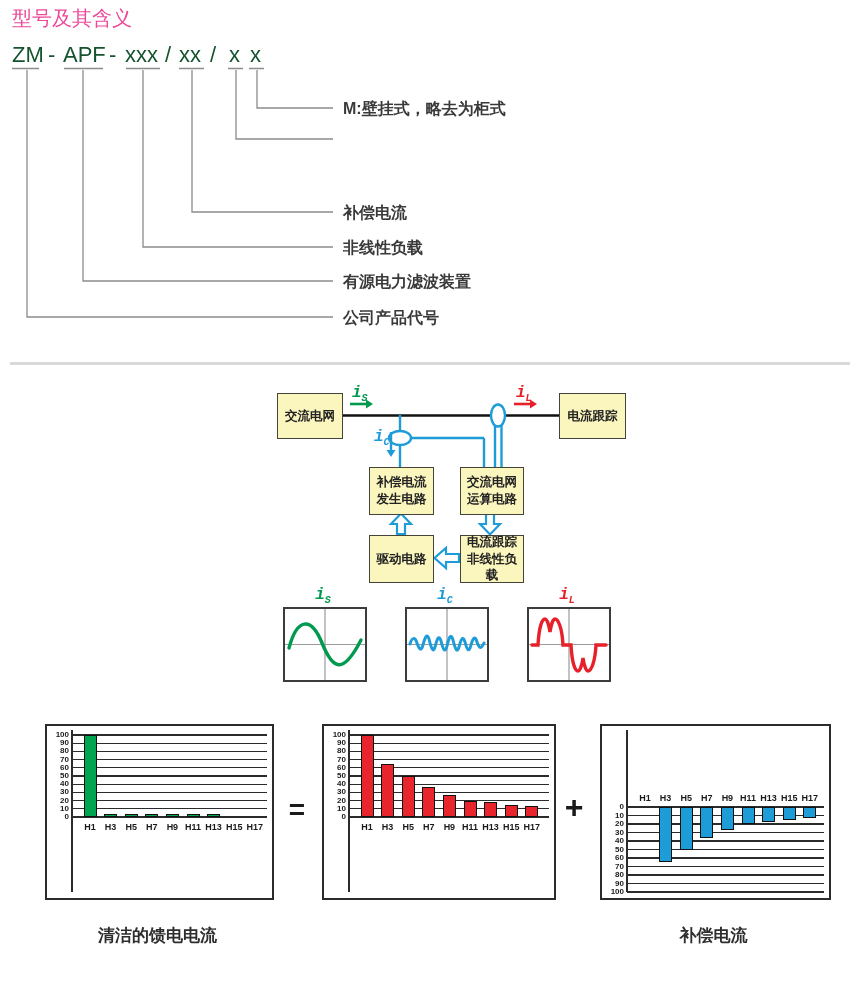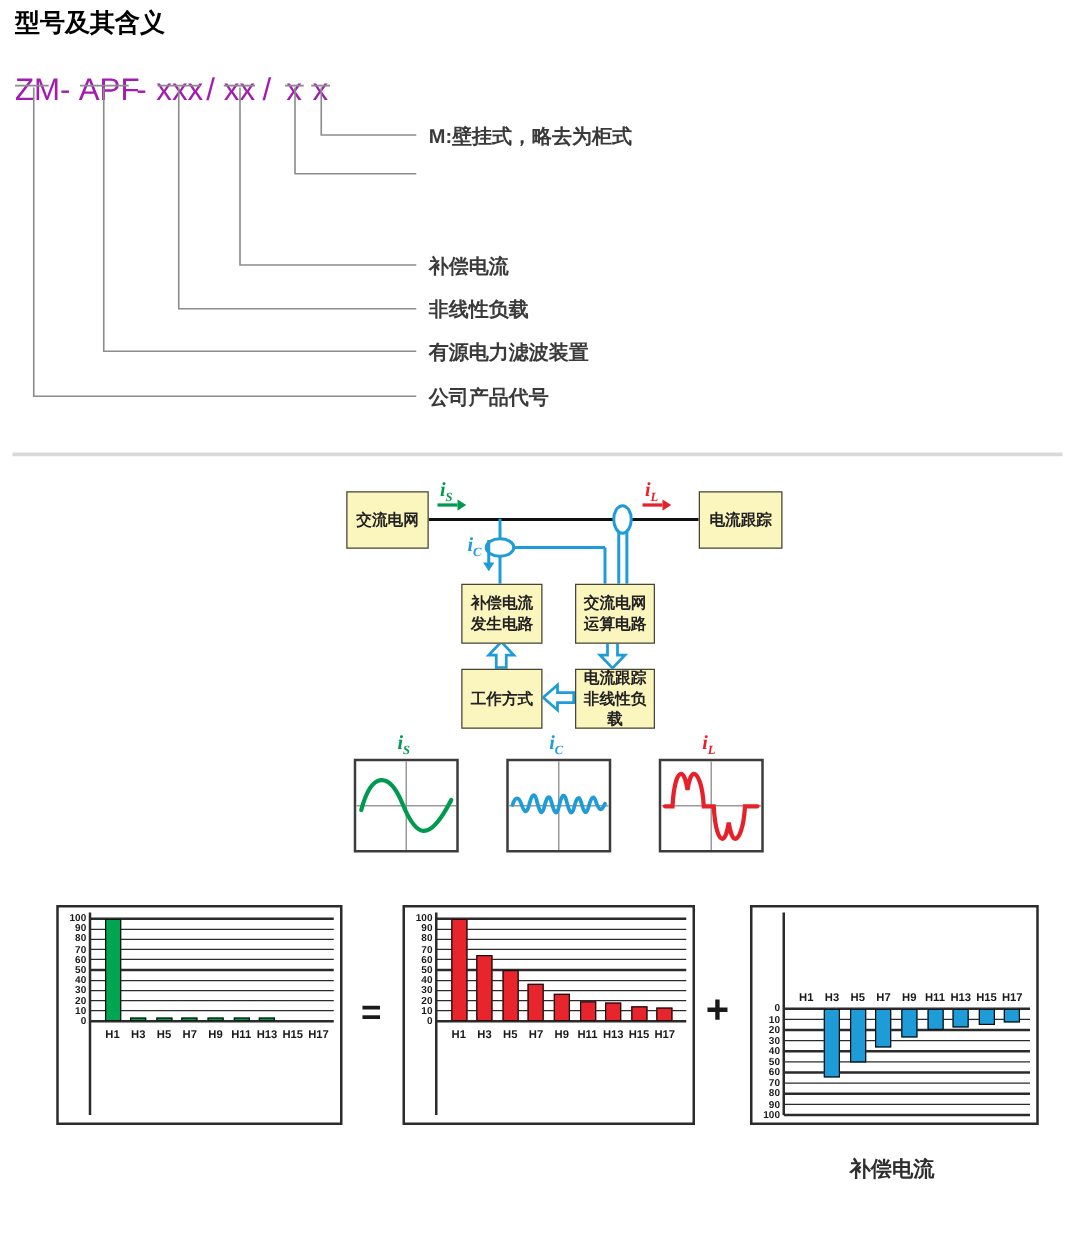--- a/index.html
+++ b/index.html
@@ -2,31 +2,31 @@
 <html><head>
 <meta charset="utf-8">
 <style>
   html,body{margin:0;padding:0;background:#ffffff;}
   .page{
     position:relative;width:860px;height:996px;background:#fff;
     font-family:"Liberation Sans","DejaVu Sans",sans-serif;overflow:hidden;
   }
   .abs{position:absolute;}
   
-  .doc-title{left:12px;top:5px;font-size:20px;font-weight:bold;color:#000000;}
-  .code-part{top:58px;font-size:25px;color:#a21caf;font-weight:400;white-space:pre;}
+  .doc-title{left:12px;top:5px;font-size:20px;font-weight:normal;color:#ec4899;}
+  .code-part{top:42px;font-size:22px;color:#14532d;font-weight:400;white-space:pre;}
   .tree-label{left:343px;font-size:16px;font-weight:bold;color:#3a3a3a;white-space:pre;}
   .divider{left:10px;top:362px;width:840px;height:3px;background:#d9d9d9;}
   
   .dbox{
     background:#fbf5be;border:1.6px solid #44443a;color:#222;
     display:flex;flex-direction:column;align-items:center;justify-content:center;
     font-size:12.5px;font-weight:bold;line-height:1.35;text-align:center;z-index:2;
   }
-  .ilabel{font-family:Liberation Serif, serif;font-style:italic;font-weight:bold;font-size:16px;}
+  .ilabel{font-family:Liberation Mono, monospace;font-style:italic;font-weight:bold;font-size:16px;}
   .ilabel sub{font-size:10px;font-style:italic;}
   .green{color:#009a4e}.blue{color:#1e9cd8}.redc{color:#e62129}
   
   .wavebox{width:80px;height:71px;border:2px solid #3c3c3c;background:#fff;z-index:2;}
   
   .chart{
     background:#fff;border:2px solid #2b2b2b;position:absolute;z-index:1;
   }
   .gridline{position:absolute;height:1.4px;background:#2b2b2b;}
   .yaxis{position:absolute;width:2px;background:#2b2b2b;}
@@ -129,21 +129,21 @@
   </div>
   <div class="abs dbox" style="left:369px;top:467px;width:63px;height:46px;">
     <span>补偿电流</span>
     <span>发生电路</span>
   </div>
   <div class="abs dbox" style="left:460px;top:467px;width:62px;height:46px;">
     <span>交流电网</span>
     <span>运算电路</span>
   </div>
   <div class="abs dbox" style="left:369px;top:535px;width:63px;height:46px;">
-    <span>工作方式</span>
+    <span>驱动电路</span>
   </div>
   <div class="abs dbox" style="left:460px;top:535px;width:62px;height:46px;">
     <span>电流跟踪</span>
     <span>非线性负载</span>
   </div>
 
   <div class="abs ilabel green" style="left:352px;top:384px;z-index:2;">
     <span>i</span><sub>S</sub>
   </div>
   <div class="abs ilabel redc" style="left:516px;top:384px;z-index:2;">
@@ -308,16 +308,17 @@
       <div class="xtick" style="left: 112.4px; width: 26px; top: 67px;">H9</div>
       <div class="xtick" style="left: 133px; width: 26px; top: 67px;">H11</div>
       <div class="xtick" style="left: 153.6px; width: 26px; top: 67px;">H13</div>
       <div class="xtick" style="left: 174.2px; width: 26px; top: 67px;">H15</div>
       <div class="xtick" style="left: 194.8px; width: 26px; top: 67px;">H17</div>
     </div>
 
   <div class="abs operator" style="left:280px;top:794px;width:34px;font-size:28px;">=</div>
   <div class="abs operator" style="left:557px;top:789px;width:34px;font-size:32px;">+</div>
 
+  <div class="abs chart-label" style="left:45px;top:924px;width:225px;">清洁的馈电电流</div>
   <div class="abs chart-label" style="left:600px;top:924px;width:227px;">补偿电流</div>
 
 
 </div>
 
 </body></html>

